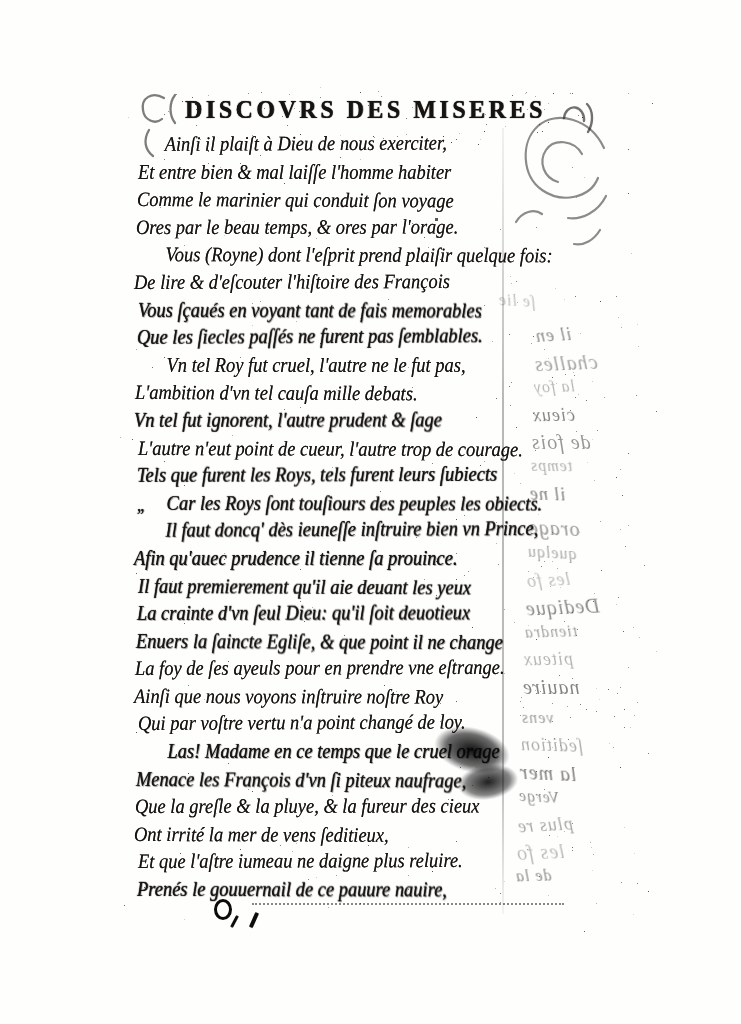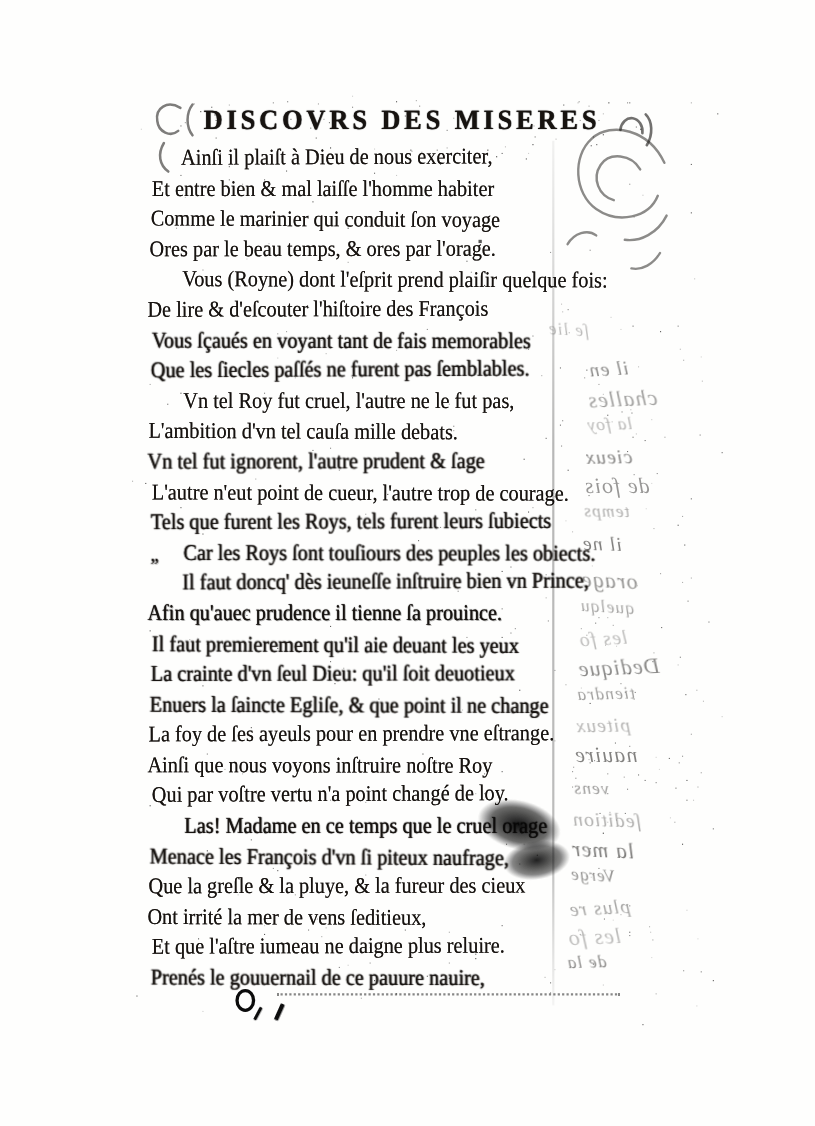--- a/index.html
+++ b/index.html
@@ -12,21 +12,21 @@
   .title{
     position:absolute;top:96px;left:185px;margin:0;white-space:nowrap;
     font-size:24px;font-weight:700;font-style:normal;letter-spacing:3.5px;
     transform:scaleY(1.06);transform-origin:0 0;
     text-shadow:0 0 1px rgba(0,0,0,.85),.6px 0 0 rgba(0,0,0,.45);
     filter:blur(.25px);
   }
   
   .poem{
     position:absolute;top:131px;left:135px;width:500px;
-    font-size:20.5px;line-height:27.6px;
+    font-style:italic;font-size:20.5px;line-height:27.6px;
   }
   .line{
     position:relative;white-space:nowrap;height:27.6px;
     transform-origin:0 50%;
     text-shadow:0 0 .55px rgba(20,16,12,.8);
   }
   .line.indent{padding-left:34px;}
   .line.rough{
     text-shadow:0 0 1px rgba(15,12,8,.95),1px .5px 0 rgba(0,0,0,.28),-.5px -.5px 0 rgba(0,0,0,.18);
     filter:blur(.22px);

